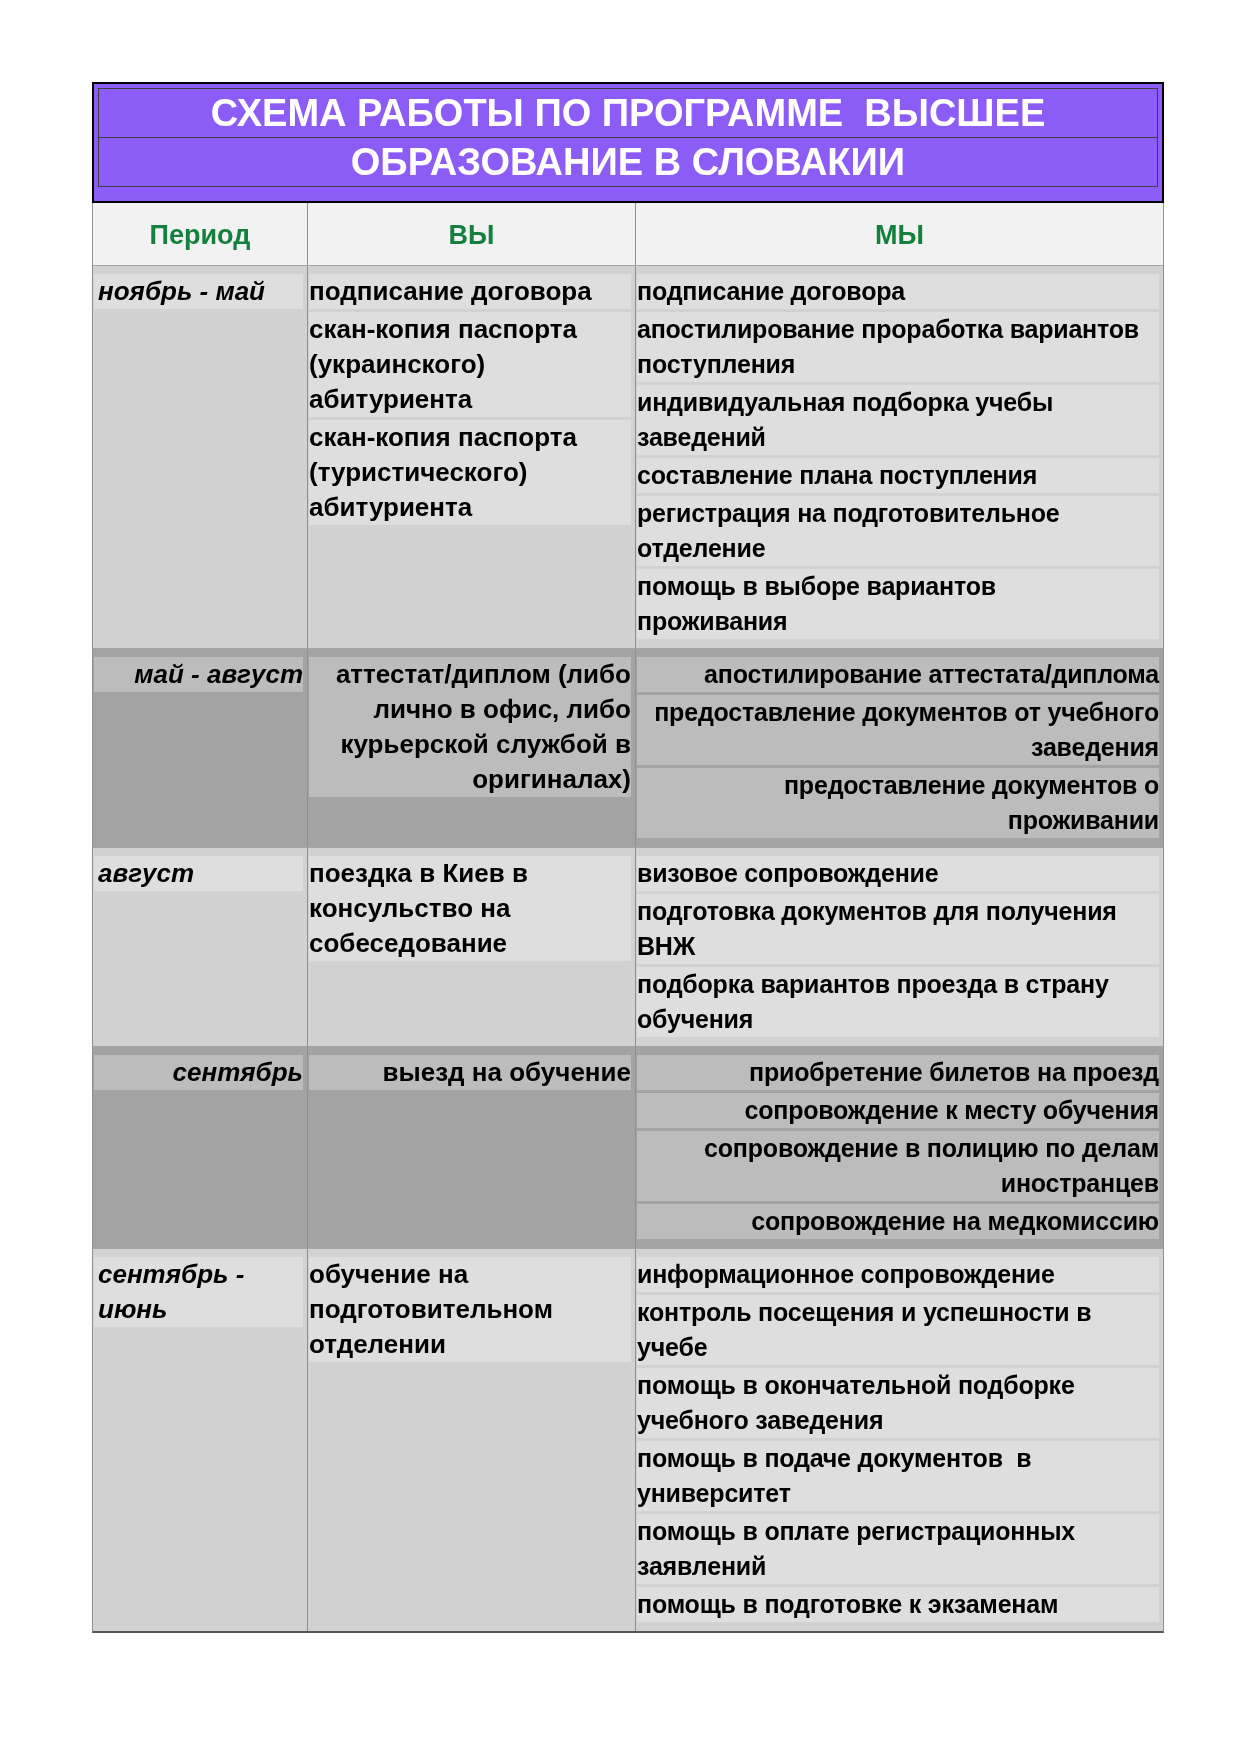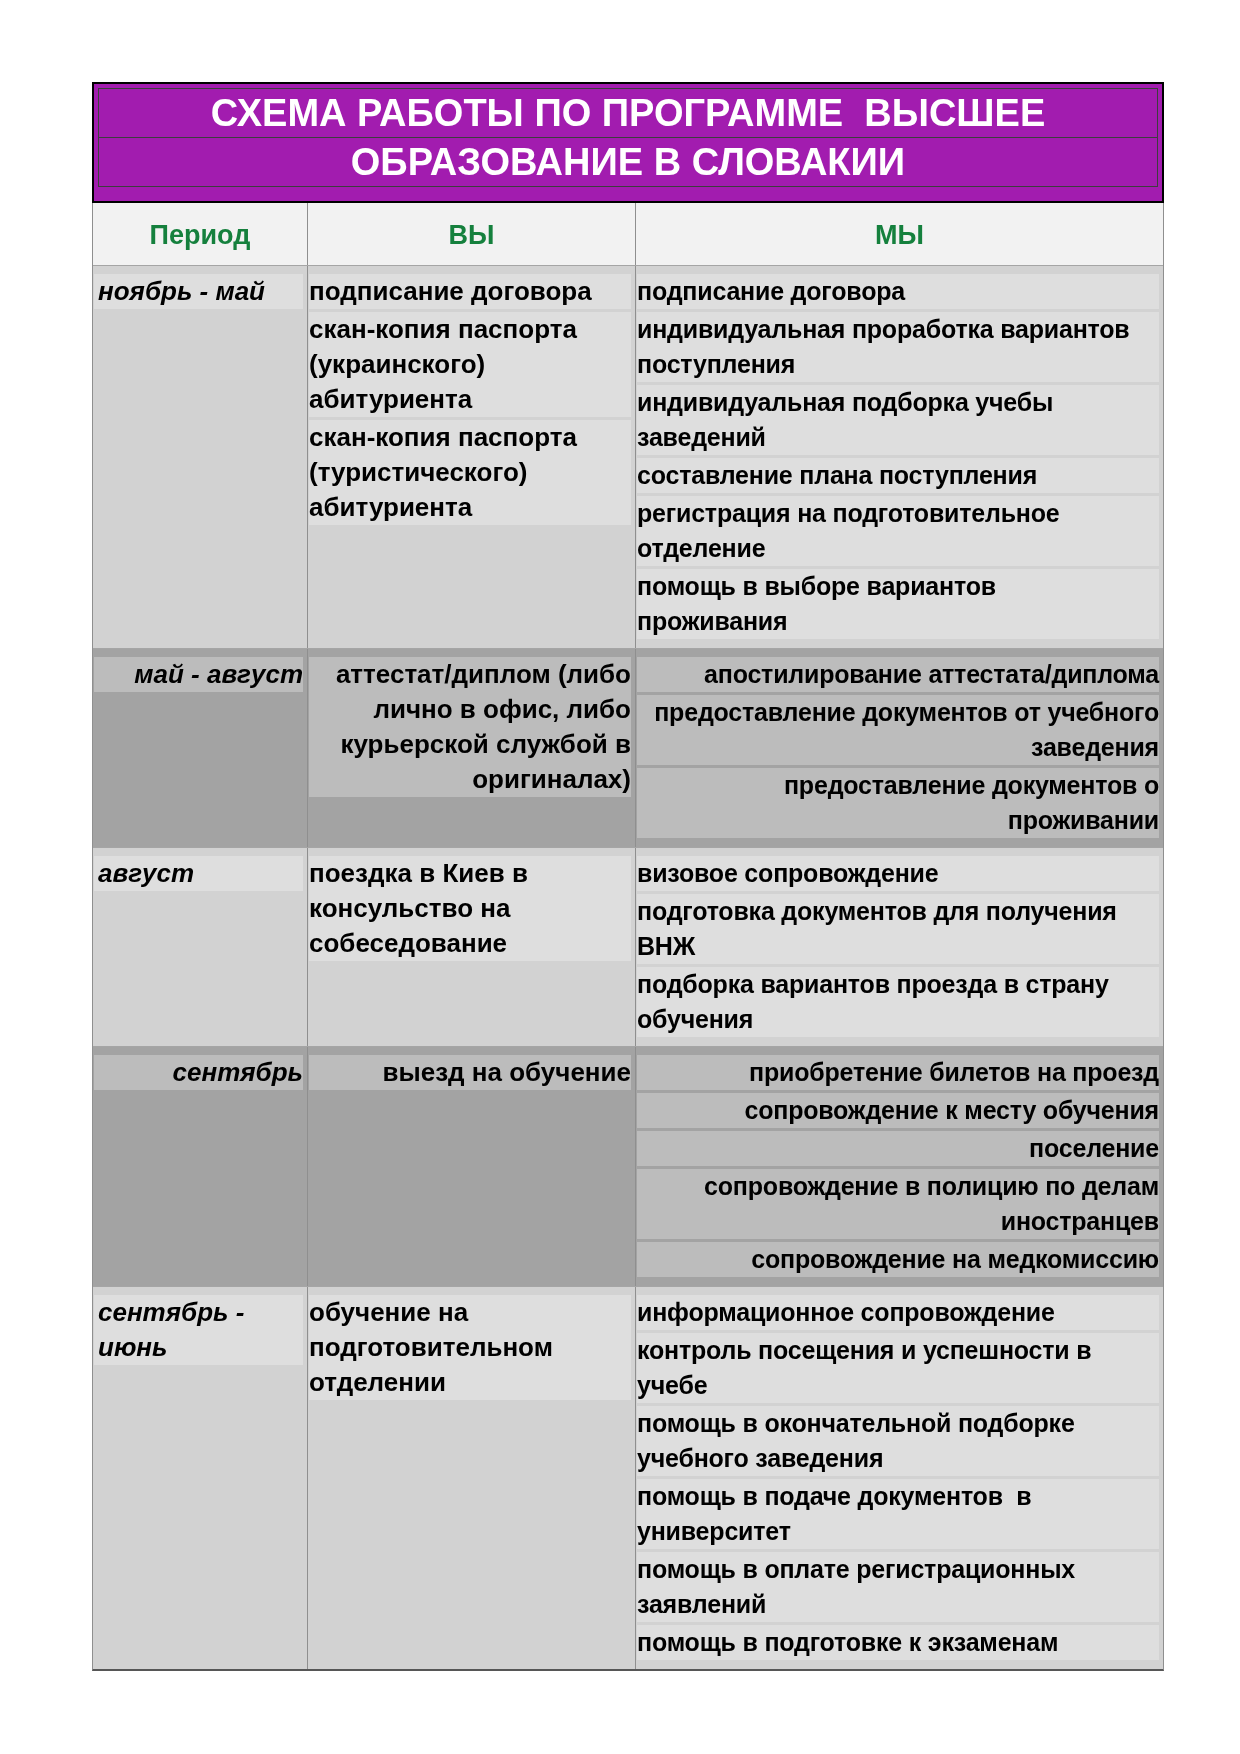--- a/index.html
+++ b/index.html
@@ -12,21 +12,21 @@
     overflow: hidden;
   }
   .doc-table {
     position: absolute;
     left: 92px;
     top: 82px;
     width: 1072px;
   }
   
   .title-block {
-    background: #a21caf;
+    background: #8b5cf6;
     border: 2px solid #000000;
     padding: 4px 4px 14px 4px;
   }
   .title-row {
     color: #ffffff;
     font-weight: bold;
     font-size: 38px;
     line-height: 46px;
     text-align: center;
     white-space: pre-wrap;
@@ -108,21 +108,21 @@
           <p>подписание договора</p>
           <p>скан-копия паспорта
 (украинского)
 абитуриента</p>
           <p>скан-копия паспорта
 (туристического)
 абитуриента</p>
         </div>
         <div class="cell we">
           <p>подписание договора</p>
-          <p>индивидуальная проработка вариантов
+          <p>апостилирование проработка вариантов
 поступления</p>
           <p>индивидуальная подборка учебы
 заведений</p>
           <p>составление плана поступления</p>
           <p>регистрация на подготовительное
 отделение</p>
           <p>помощь в выборе вариантов
 проживания</p>
         </div>
       </div>
@@ -164,21 +164,20 @@
       <div class="row light">
         <div class="cell period">
           <p>сентябрь</p>
         </div>
         <div class="cell you">
           <p>выезд на обучение</p>
         </div>
         <div class="cell we">
           <p>приобретение билетов на проезд</p>
           <p>сопровождение к месту обучения</p>
-          <p>поселение</p>
           <p>сопровождение в полицию по делам
 иностранцев</p>
           <p>сопровождение на медкомиссию</p>
         </div>
       </div>
       <div class="row gray">
         <div class="cell period">
           <p>сентябрь -
 июнь</p>
         </div>

